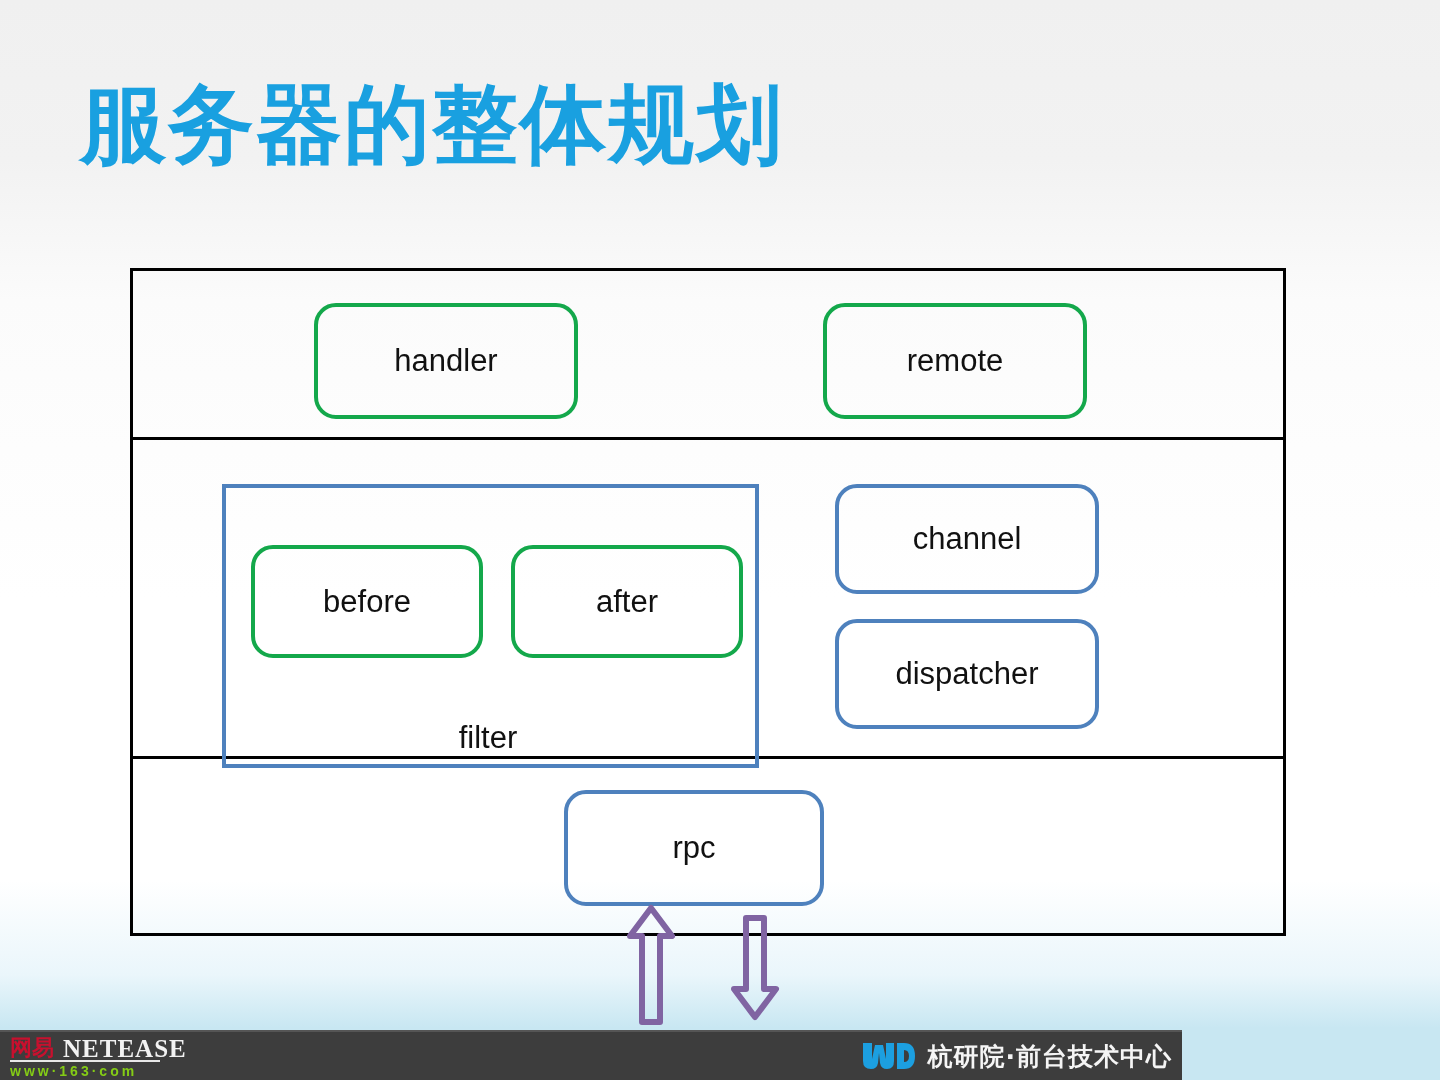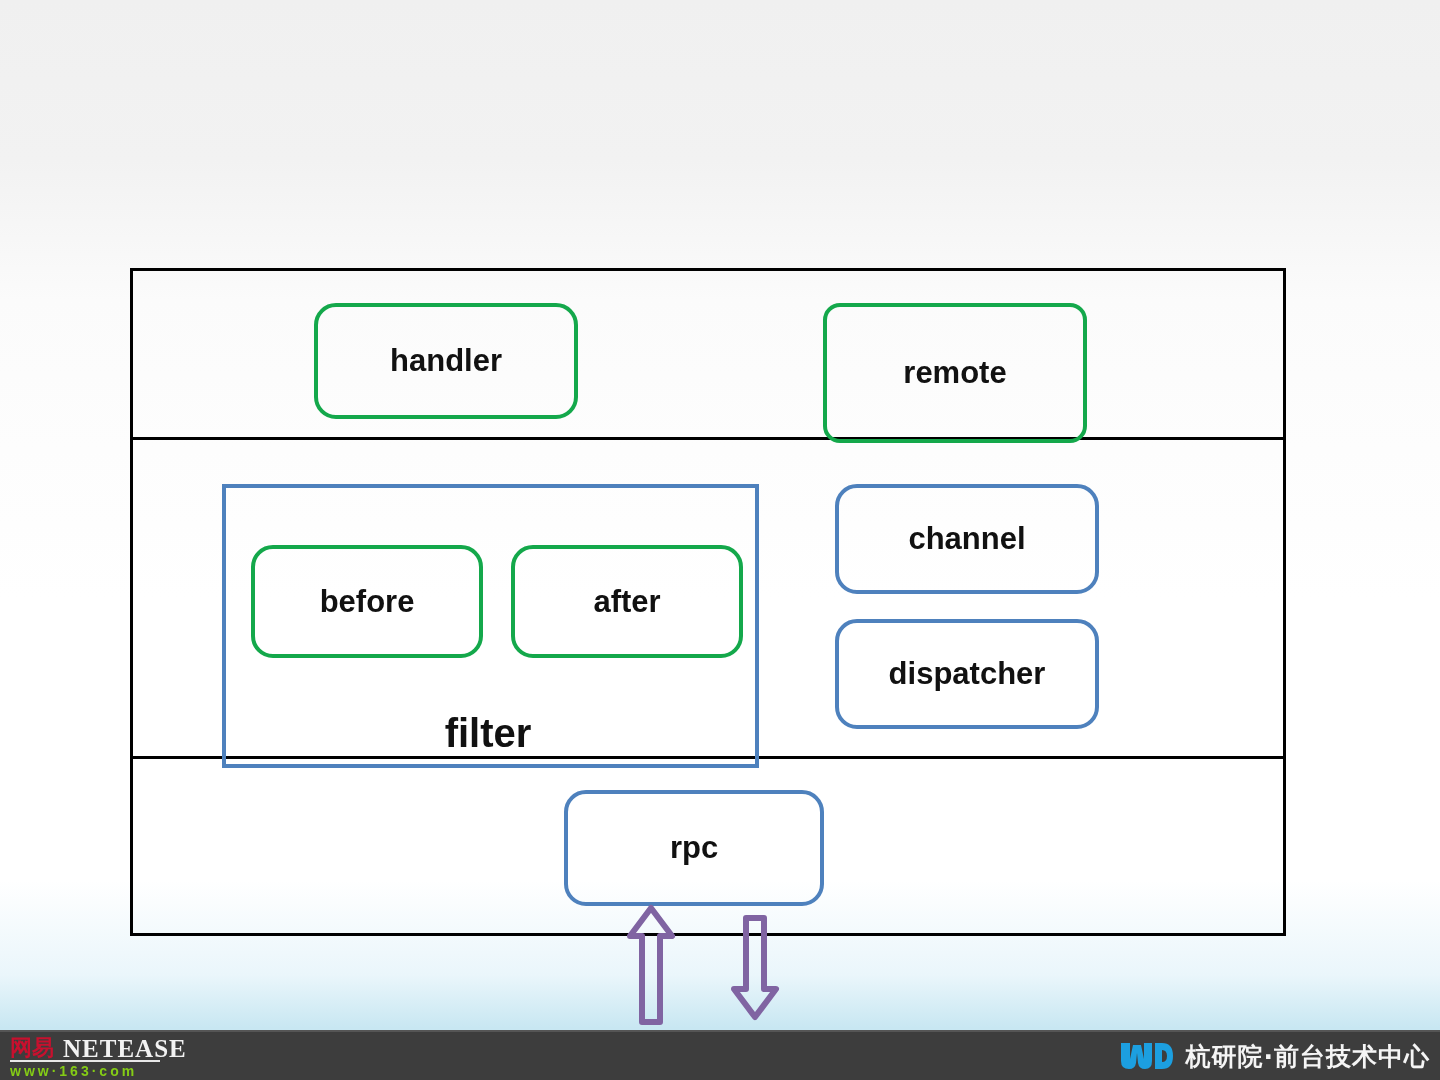--- a/index.html
+++ b/index.html
@@ -49,21 +49,20 @@
   
   #arch-frame {
     position: absolute;
     left: 130px;
     top: 268px;
     width: 1156px;
     height: 668px;
     border: 3px solid #000000;
     box-sizing: border-box;
     background: transparent;
-    font-weight: bold;
   }
   .row-divider {
     position: absolute;
     left: 0;
     width: 100%;
     height: 0;
     border-top: 3px solid #000000;
   }
   #divider-1 { top: 166px; }
   #divider-2 { top: 485px; }
@@ -83,21 +82,21 @@
     border: 4px solid #14A84B;
     border-radius: 22px;
   }
   .node-blue {
     border: 4px solid #4E81BD;
     border-radius: 22px;
   }
 
   
   #node-handler { left: 181px; top: 32px;  width: 264px; height: 116px; }
-  #node-remote  { left: 690px; top: 32px;  width: 264px; height: 140px; border-radius: 17px; }
+  #node-remote  { left: 690px; top: 32px;  width: 264px; height: 116px; }
 
   
   #filter-group {
     position: absolute;
     left: 89px;
     top: 213px;
     width: 537px;
     height: 284px;
     box-sizing: border-box;
     border: 4px solid #4E81BD;
@@ -108,21 +107,21 @@
                  font-size: 31px; color:#111; border: 4px solid #14A84B; border-radius: 22px; }
   #node-after  { position: absolute; left: 285px; top: 57px; width: 232px; height: 113px;
                  box-sizing: border-box; display:flex; align-items:center; justify-content:center;
                  font-size: 31px; color:#111; border: 4px solid #14A84B; border-radius: 22px; }
   #filter-label {
     position: absolute;
     left: 0;
     right: 5px;
     bottom: 8px;
     text-align: center;
-    font-size: 40px;
+    font-size: 31px;
     color: #111111;
   }
 
   
   #node-channel    { left: 702px; top: 213px; width: 264px; height: 110px; }
   #node-dispatcher { left: 702px; top: 348px; width: 264px; height: 110px; }
 
   
   #node-rpc { left: 431px; top: 519px; width: 260px; height: 116px; }
 
@@ -141,21 +140,21 @@
     width: 46px;
     height: 105px;
   }
   .arrow-svg { display: block; width: 100%; height: 100%; overflow: visible; }
 
   
   #footer {
     position: absolute;
     left: 0;
     bottom: 0;
-    width: 1440px;
+    width: 1182px;
     height: 48px;
     background: #3d3d3d;
     border-top: 2px solid #555555;
   }
   #neteaseLogo {
     position: absolute;
     left: 8px;
     top: 4px;
     width: 170px;
     height: 42px;
@@ -219,20 +218,21 @@
     letter-spacing: 1px;
     white-space: nowrap;
     font-family: "DejaVu Sans", "Liberation Sans", sans-serif;
   }
 </style>
 </head>
 <body>
 
 <div id="slide">
 
+  <div id="title">服务器的整体规划</div>
 
   <div id="arch-frame">
 
     <div class="row-divider" id="divider-1"></div>
     <div class="row-divider" id="divider-2"></div>
 
     <div class="node node-green" id="node-handler">handler</div>
 
     <div class="node node-green" id="node-remote">remote</div>
 

